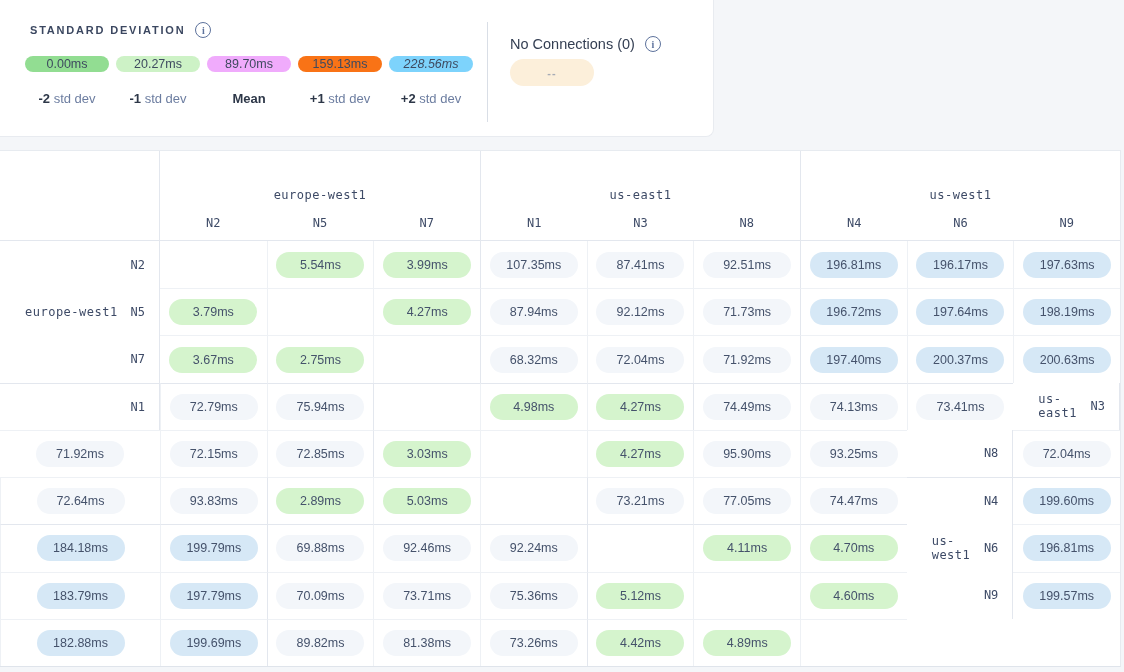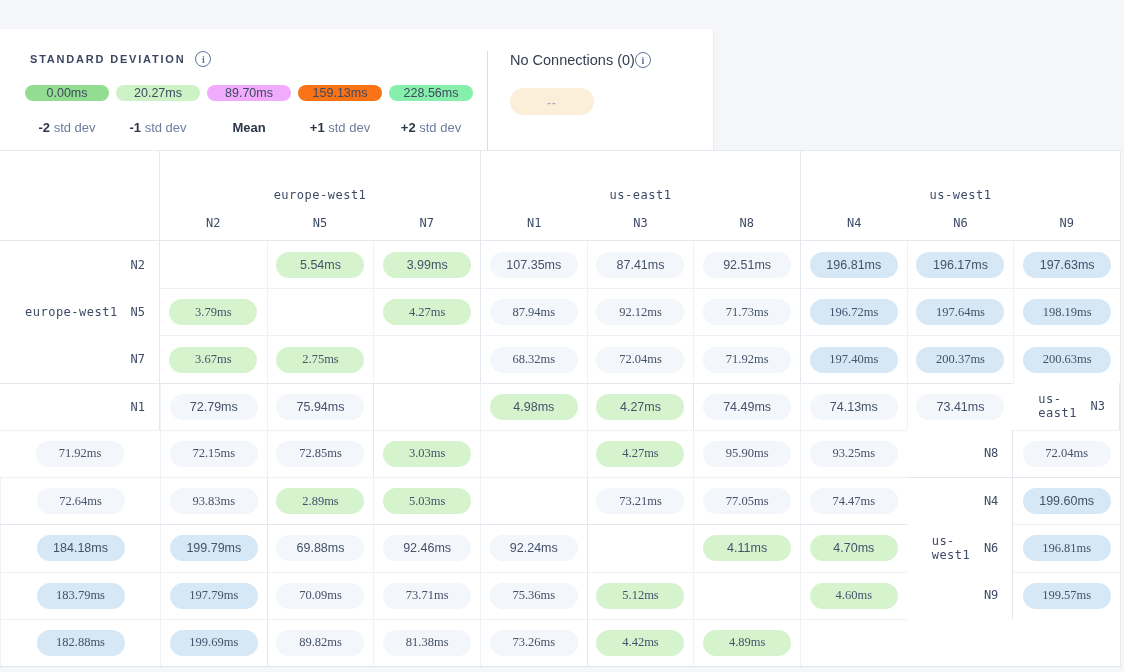--- a/index.html
+++ b/index.html
@@ -14,21 +14,20 @@
   }
 
   
   .legend-card {
     position: absolute; top: 0; left: 0;
     width: 714px; height: 137px;
     background: #ffffff;
     border-right: 1px solid #e8ebf0;
     border-bottom: 1px solid #e8ebf0;
     border-radius: 0 0 8px 0;
-    margin-top: 29px;
   }
   .legend-title-row {
     position: absolute; top: 22px; left: 30px;
     display: flex; align-items: center; gap: 10px;
   }
   .legend-title {
     font-size: 11px; font-weight: bold;
     letter-spacing: 1.8px; color: #3b4760;
   }
   .info-icon {
@@ -54,22 +53,22 @@
   .scale-label {
     width: 84px; text-align: center; font-size: 13px;
     color: #6c7da0; white-space: nowrap;
   }
   .scale-label b { color: #2d3748; font-weight: bold; }
   .legend-divider {
     position: absolute; left: 487px; top: 22px;
     width: 1px; height: 100px; background: #d9dee6;
   }
   .noconn-title-row {
-    position: absolute; top: 23px; left: 510px;
-    display: flex; align-items: center; 
+    position: absolute; top: 36px; left: 510px;
+    display: flex; align-items: center; gap: 10px;
   }
   .noconn-title { font-size: 14.5px; color: #333e52; }
   .noconn-pill {
     position: absolute; top: 59px; left: 510px;
     width: 84px; height: 27px; border-radius: 14px;
     display: flex; align-items: center; justify-content: center;
     font-size: 11px; letter-spacing: 1px; color: #a6abb5; font-weight: bold;
   }
 
   
@@ -107,21 +106,21 @@
     border-right: 1px solid #e3e7ee;
   }
   .mx-rowhead .region-label { letter-spacing: 0.5px; }
   .mx-rowhead .node-label { margin-left: auto; }
   .mx-cell {
     display: flex; align-items: center; justify-content: center;
   }
   .v-major { border-left: 1px solid #e3e7ee; }
   .v-inner { border-left: 1px solid #eef1f5; }
   .h-major { border-top: 1px solid #e3e7ee; }
-  .h-inner { border-top: 1px solid #eef1f5; font-family: Liberation Serif, serif; }
+  .h-inner { border-top: 1px solid #eef1f5; }
 
   .pill {
     min-width: 88px; height: 26px; border-radius: 13px;
     padding: 0 12px;
     display: flex; align-items: center; justify-content: center;
     font-size: 12.5px; color: #45526b; cursor: default;
   }
   .pill.low  { background: #d5f4cd; }
   .pill.mid  { background: #f3f6fa; }
   .pill.high { background: #d6e8f6; }
@@ -133,21 +132,21 @@
   <div class="legend-title-row">
     <span class="legend-title">STANDARD DEVIATION</span>
     <span class="info-icon">i</span>
   </div>
 
   <div class="scale-row">
     <span class="scale-pill" style="background: rgb(146, 221, 146);">0.00ms</span>
     <span class="scale-pill" style="background: rgb(205, 242, 198);">20.27ms</span>
     <span class="scale-pill" style="background: #f0abfc;">89.70ms</span>
     <span class="scale-pill" style="background: #f97316;">159.13ms</span>
-    <span class="scale-pill" style="background: #86efac;">228.56ms</span>
+    <span class="scale-pill" style="background: #7dd3fc; font-style: italic;">228.56ms</span>
   </div>
 
   <div class="scale-labels">
     <span class="scale-label"><b>-2</b><span> std dev</span></span>
     <span class="scale-label"><b>-1</b><span> std dev</span></span>
     <span class="scale-label"><b>Mean</b><span></span></span>
     <span class="scale-label"><b>+1</b><span> std dev</span></span>
     <span class="scale-label"><b>+2</b><span> std dev</span></span>
   </div>
 

